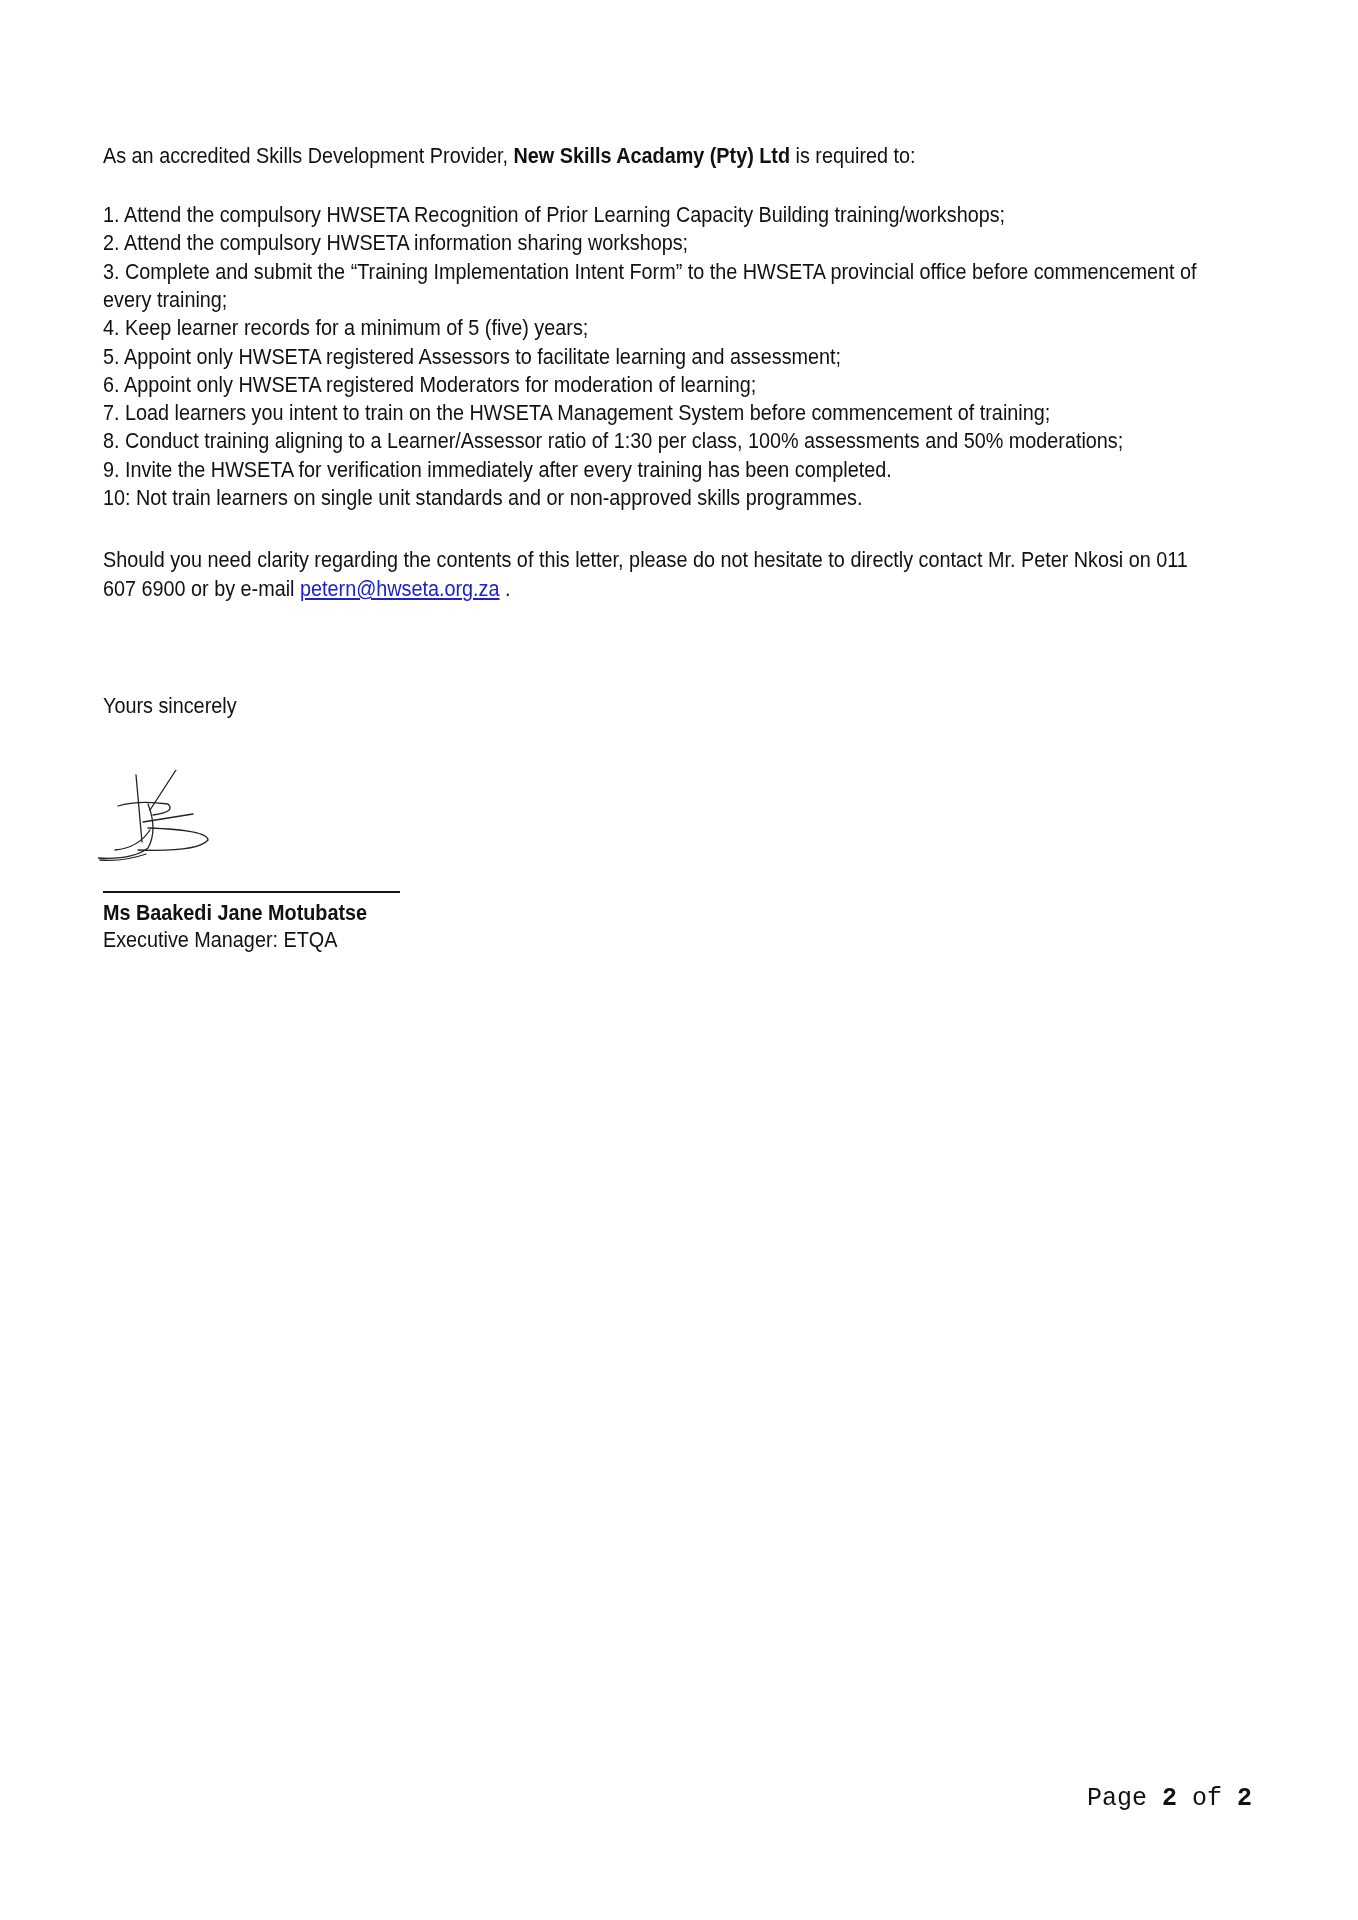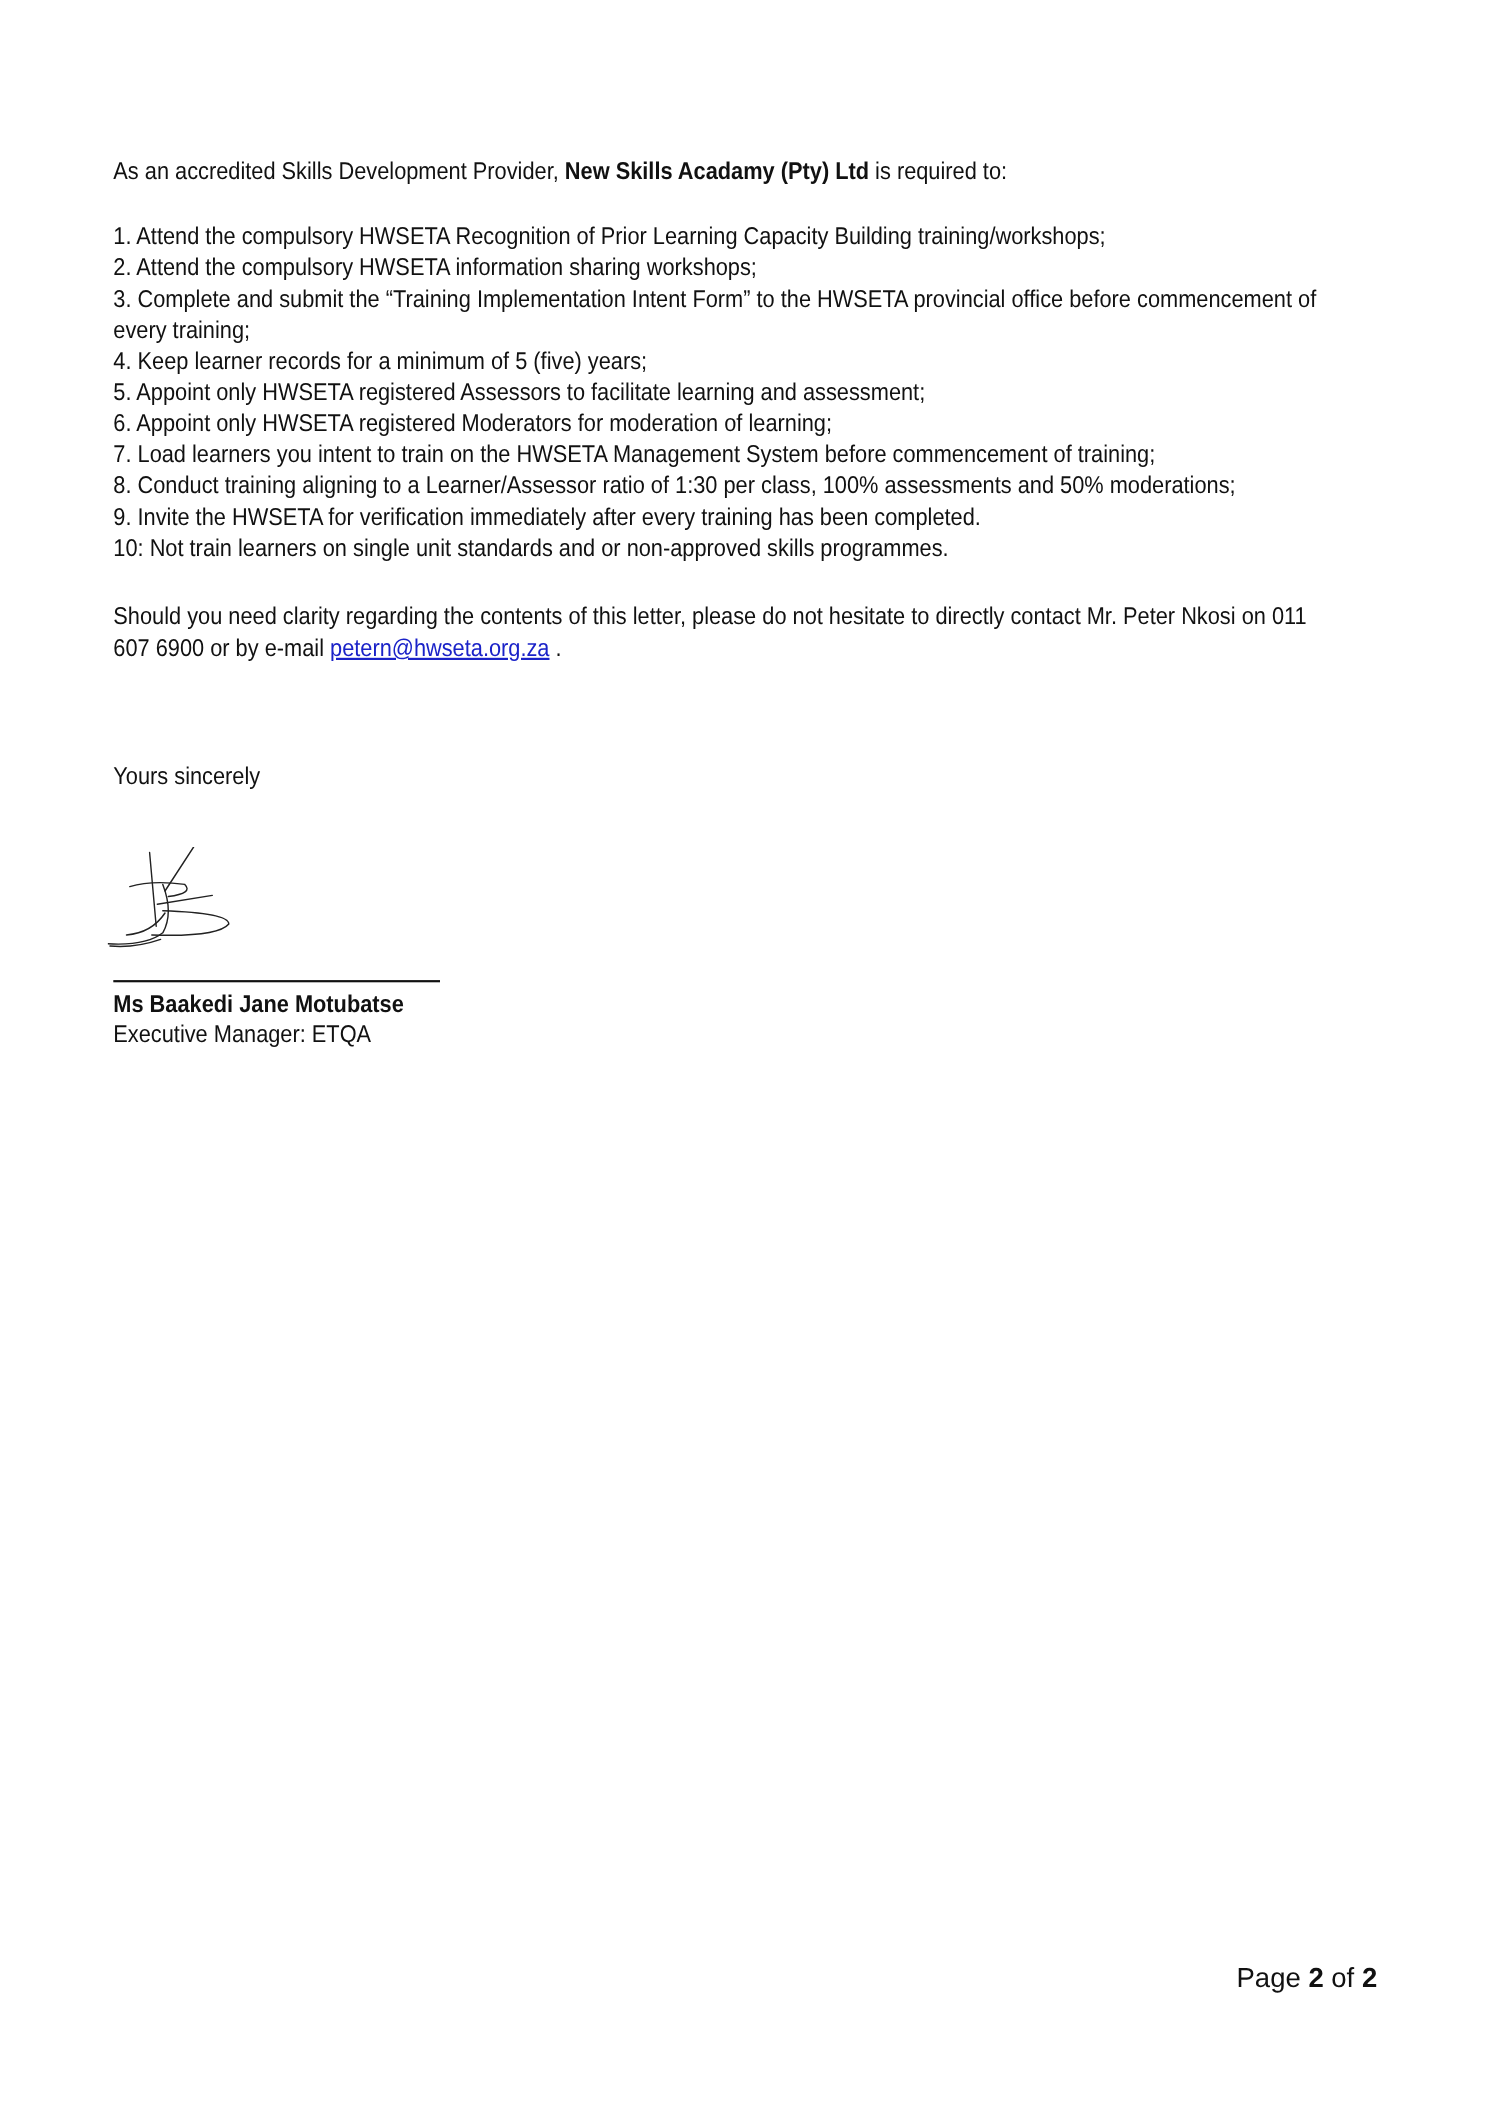--- a/index.html
+++ b/index.html
@@ -8,21 +8,21 @@
     position:absolute; left:103px; white-space:nowrap;
     font-family:"Liberation Sans", sans-serif; font-size:22px; line-height:22px;
     transform:scaleX(0.9); transform-origin:left bottom;
   }
   .b { font-weight:bold; }
   a.mail { color:#1a22c8; text-decoration:underline; }
   .rule { position:absolute; left:103px; top:891px; width:297px; height:0; border-top:2px solid #111; }
   .sig { position:absolute; left:98px; top:770px; width:130px; height:95px; }
   .footer {
     position:absolute; right:106px; top:1784px; white-space:nowrap;
-    font-family:Liberation Sans, sans-serif; font-size:25px;
+    font-family:Liberation Mono, monospace; font-size:25px;
   }
 </style>
 </head>
 <body>
 
 <div>
 
   <div class="line" style="top:145px;">
     <span>As an accredited Skills Development Provider, </span><span class="b">New Skills Acadamy (Pty) Ltd</span><span> is required to:</span>
   </div>

